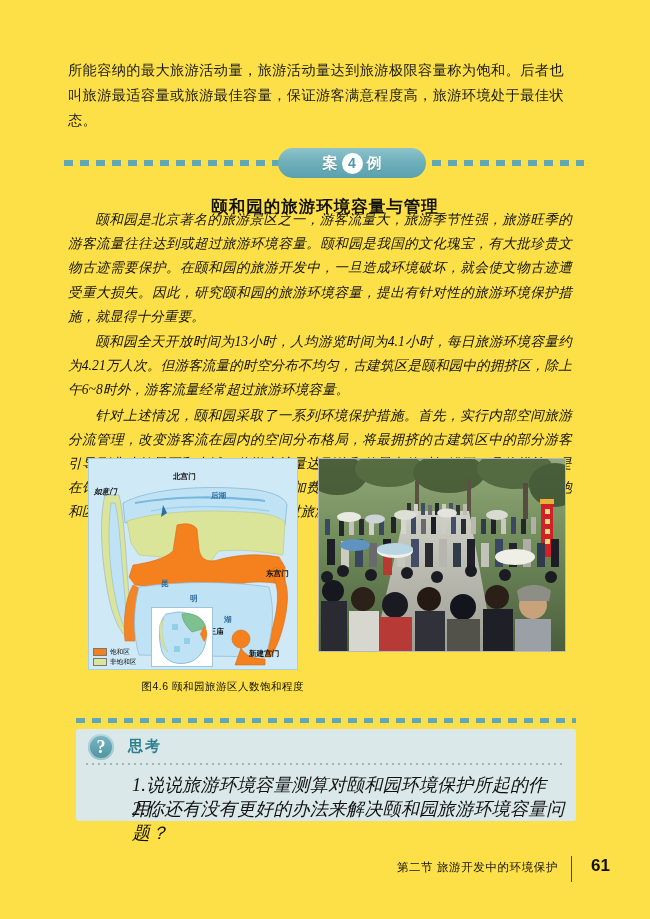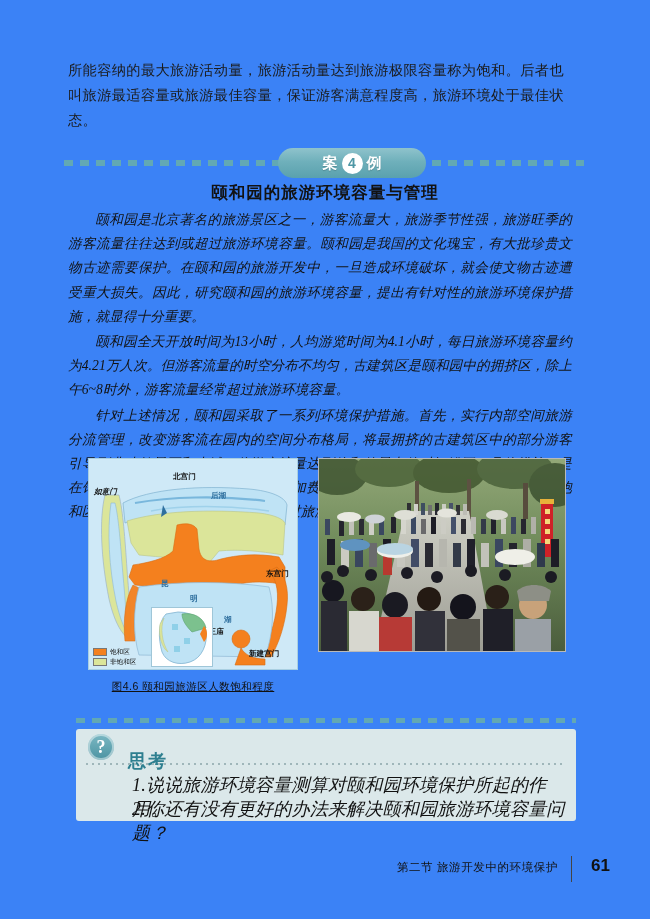--- a/index.html
+++ b/index.html
@@ -2,21 +2,21 @@
 <html><head>
 <meta charset="utf-8">
 <style>
   * { box-sizing: border-box; margin: 0; padding: 0; }
   html, body {
     width: 650px; height: 919px;
     background: #ffffff;
     font-family: "Liberation Serif", "DejaVu Serif", serif;
     overflow: hidden;
   }
-  .page { position: relative; width: 650px; height: 919px; background:#3b82f6; }
+  .page { position: relative; width: 650px; height: 919px; background:#fde047; }
 
   
   .intro {
     position: absolute; left: 68px; top: 58px; width: 500px;
     font-size: 14.2px; line-height: 25px; color: #1b1b1b;
     font-family: "Liberation Sans", "DejaVu Sans", sans-serif;
     letter-spacing: 0.4px;
   }
 
   
@@ -44,21 +44,21 @@
   }
   .case-badge .num {
     width: 21px; height: 21px; border-radius: 50%;
     background: #ffffff; color: #4e97a5;
     font-size: 14px; font-weight: bold; line-height: 21px; text-align: center;
     font-family: "Liberation Sans","DejaVu Sans",sans-serif;
   }
 
   
   .case-title {
-    position: absolute; left: 0; top: 182px; width: 650px;
+    position: absolute; left: 0; top: 196px; width: 650px;
     text-align: center; font-size: 16.5px; font-weight: bold; color: #121212;
     font-family: "Liberation Sans","DejaVu Sans",sans-serif;
     letter-spacing: 1px;
   }
 
   
   .case-body {
     position: absolute; left: 68px; top: 208px; width: 504px;
     font-size: 13.6px; line-height: 24.2px; color: #121212;
     font-family: "Liberation Serif","DejaVu Serif",serif;
@@ -73,24 +73,23 @@
 
   .fig { position: absolute; }
   .fig-map { left: 0px; top: 0px; width: 210px; height: 212px; }
   .fig-photo { left: 230px; top: 0px; width: 248px; height: 194px; }
 
   .map-frame {
     position: relative; width: 210px; height: 212px;
     background: #cfe9f7; border: 1px solid #a9cfe2; overflow: hidden;
   }
   .caption {
-    position: absolute; width: 100%; text-align: center;
+    position: absolute; width: 100%; text-align: right;
     font-size: 10.5px; color: #111; letter-spacing: .5px;
     font-family: "Liberation Sans","DejaVu Sans",sans-serif;
-    text-decoration: underline;
   }
   .cap-map   { left: -6px; top: 222px; width: 222px; }
   .cap-photo { left: 0px;  top: 222px; }
 
   
   .map-frame svg { display: block; }
   .maplabel {
     position: absolute; font-size: 7.6px; color: #111; font-weight: bold;
     font-family: "Liberation Sans","DejaVu Sans",sans-serif; white-space: nowrap;
   }
@@ -136,22 +135,22 @@
   .think-head { position: relative; height: 34px; }
   .qmark {
     position: absolute; left: 12px; top: 5px;
     width: 26px; height: 26px; border-radius: 50%;
     background: linear-gradient(to bottom,#7bb8c3,#4c93a2);
     color: #fff; font-size: 18px; font-weight: bold; text-align: center; line-height: 26px;
     font-family: "Liberation Serif","DejaVu Serif",serif;
     box-shadow: inset 0 0 0 2px rgba(255,255,255,.45);
   }
   .think-title {
-    position: absolute; left: 52px; top: 20px;
-    font-size: 18px; font-weight: bold; color: #2e7f90;
+    position: absolute; left: 52px; top: 8px;
+    font-size: 15px; font-weight: bold; color: #2e7f90;
     font-family: "Liberation Sans","DejaVu Sans",sans-serif; letter-spacing: 2px;
   }
   .think-sep {
     position: absolute; left: 10px; top: 34px; width: 480px; height: 2px;
     background-image: repeating-linear-gradient(to right,
        #9fb6ba 0px, #9fb6ba 2px, transparent 2px, transparent 6px);
   }
   .think-q {
     position: absolute; left: 56px; font-size: 18px; color: #111;
     font-family: "Liberation Serif","DejaVu Serif",serif; font-style: italic;

